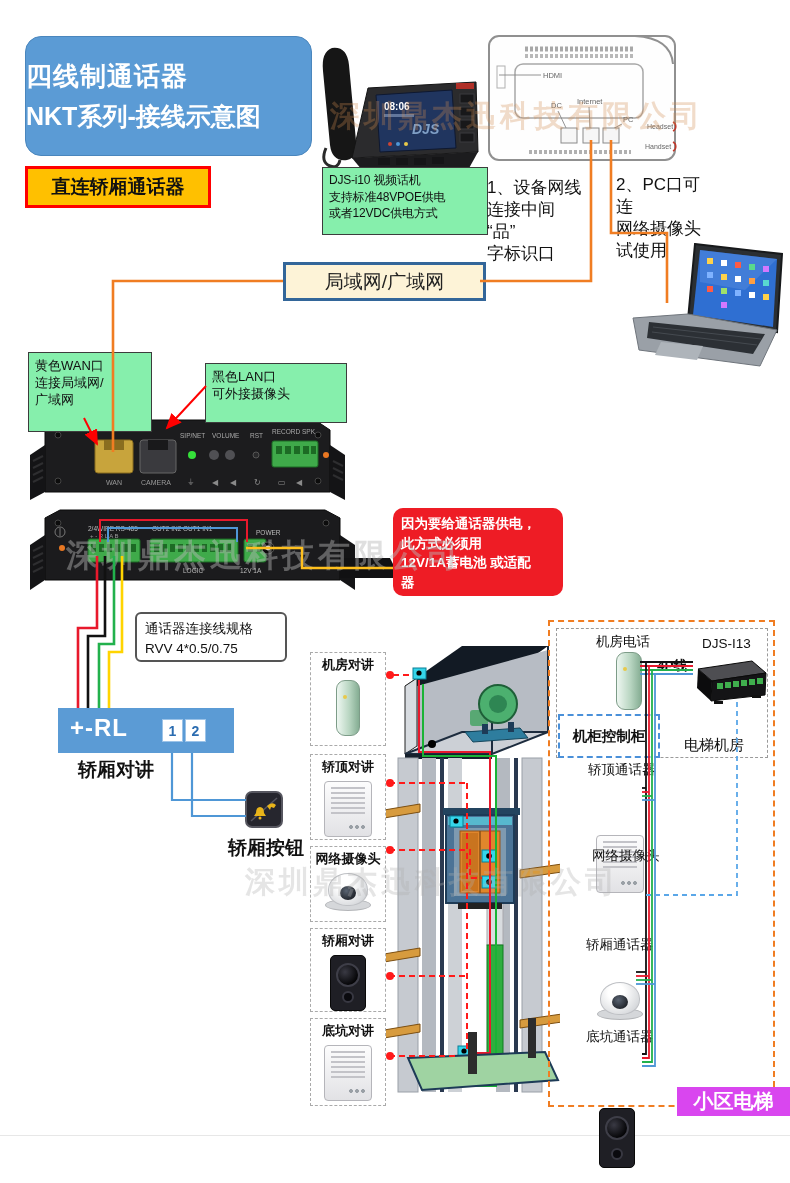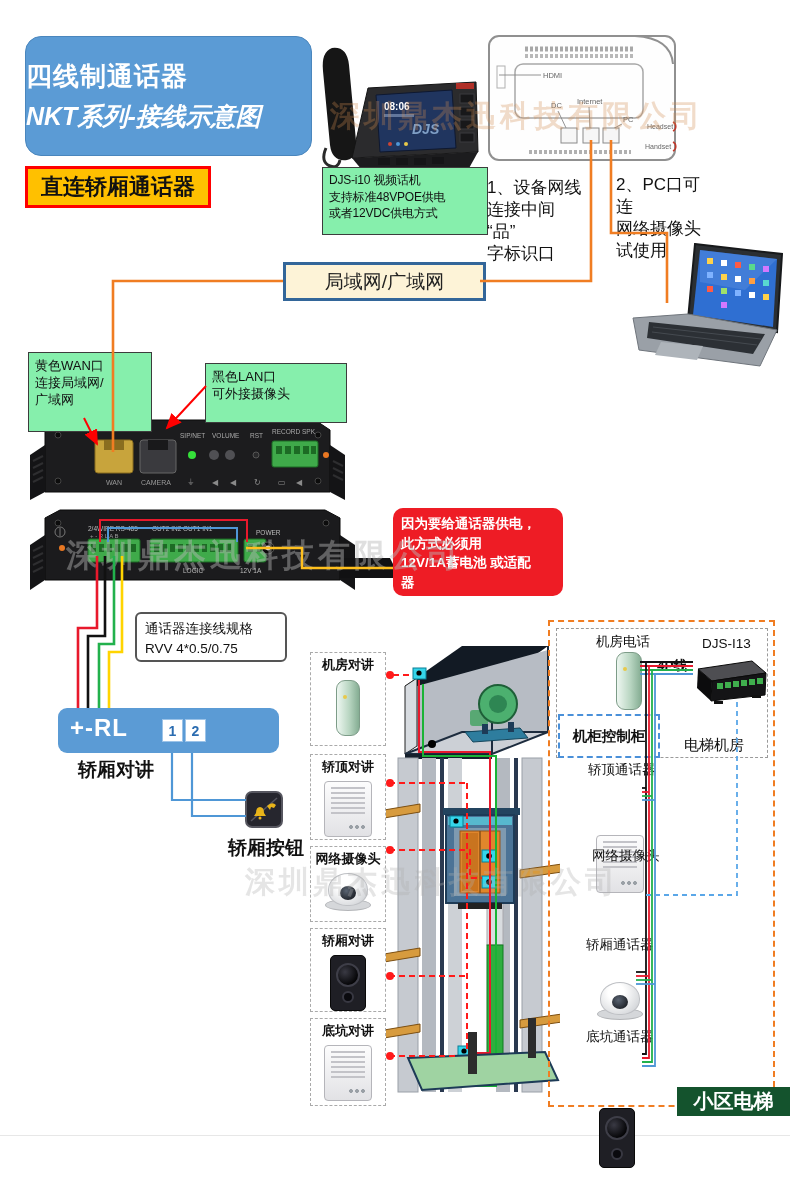--- a/index.html
+++ b/index.html
@@ -7,36 +7,36 @@
           font-family:"Liberation Sans","DejaVu Sans",sans-serif;color:#111;}
   .abs{position:absolute;}
   .z10{z-index:10}.z20{z-index:20}.z30{z-index:30}
   .overlay{position:absolute;left:0;top:0;z-index:40;pointer-events:none;}
   .note{border:1.5px solid #3c3c3c;background:#86efac;font-size:13px;line-height:1.32;padding:4px 6px;}
   .plain{background:transparent;border:none;}
   .title-box{left:25px;top:36px;width:285px;height:118px;background:#5b9bd5;border:1px solid #4a86bd;
              border-radius:16px;display:flex;flex-direction:column;justify-content:center;align-items:flex-start;
              color:#fff;font-weight:bold;text-align:center;}
   .title-box .t1{font-size:26px;letter-spacing:1px;}
-  .title-box .t2{font-size:25px;margin-top:6px;font-style:italic;}
+  .title-box .t2{font-size:25px;margin-top:6px;}
   .subtitle-box{left:25px;top:166px;width:180px;height:36px;background:#ffc000;border:3px solid #ff0000;
-                display:flex;align-items:center;justify-content:center;font-size:22px;font-weight:bold;color:#111;}
+                display:flex;align-items:center;justify-content:center;font-size:19px;font-weight:bold;color:#111;}
   .net-box{left:283px;top:262px;width:197px;height:33px;background:#fdf3d7;border:3px solid #336699;
            display:flex;align-items:center;justify-content:center;font-size:19px;color:#222;}
   .phone-note{left:322px;top:167px;width:152px;height:58px;font-size:12px;line-height:1.38;letter-spacing:-0.2px;}
   .bp-note{font-size:17px;line-height:1.3;}
   .wan-note{left:28px;top:352px;width:110px;height:70px;}
   .lan-note{left:205px;top:363px;width:128px;height:50px;}
   .mod-name{left:350px;top:422px;width:172px;height:45px;display:flex;flex-direction:column;justify-content:center;
             align-items:center;font-size:13.5px;line-height:1.45;}
   .pwr-note{left:393px;top:508px;width:170px;height:88px;background:#ee1c25;border-radius:10px;color:#fff;
             font-size:13.5px;font-weight:bold;line-height:1.45;padding:6px 8px;box-sizing:border-box;}
   .spec-box{left:135px;top:612px;width:152px;height:50px;border:2px solid #555;border-radius:6px;background:#fff;
             font-size:13.5px;line-height:1.5;padding:5px 8px;box-sizing:border-box;}
-  .term-box{left:58px;top:708px;width:221px;height:45px;background:#5b9bd5;border-radius:9px;}
+  .term-box{left:58px;top:708px;width:176px;height:45px;background:#5b9bd5;}
   .term-label{position:absolute;left:12px;top:6px;color:#fff;font-size:24px;font-weight:bold;letter-spacing:1px;}
   .cells{position:absolute;left:104px;top:11px;display:flex;gap:2px;}
   .cell{width:19px;height:21px;background:#fff;border:1px solid #9cc3e8;color:#2b6cb0;font-weight:bold;
         font-size:14px;display:flex;align-items:center;justify-content:center;}
   .cap{font-weight:600;font-size:19px;color:#111;}
   .car-btn{left:245px;top:791px;width:38px;height:37px;background:#26262e;border:2px solid #56565f;border-radius:7px;
            box-sizing:border-box;}
   .lbox{left:310px;width:76px;border:1.5px dashed #aaa;background:#fff;box-sizing:border-box;
         display:flex;flex-direction:column;align-items:center;padding-top:3px;font-weight:bold;}
   .lbox .lbl{font-size:13px;color:#111;white-space:nowrap;}
@@ -60,21 +60,21 @@
   .dev-dome .base{position:absolute;left:0;bottom:0;width:46px;height:12px;border-radius:50%;background:#d5d7da;border:1px solid #b3b5b8;box-sizing:border-box;}
   .dev-dome .dome{position:absolute;left:3px;top:0;width:40px;height:33px;border-radius:50% 50% 46% 46%;
                background:radial-gradient(circle at 40% 30%,#ffffff 25%,#d9dbde 75%,#c2c4c8);border:1px solid #bfc1c5;box-sizing:border-box;}
   .dev-dome .lens{position:absolute;left:15px;top:13px;width:16px;height:14px;border-radius:50%;
                background:radial-gradient(circle at 40% 35%,#5a6472,#23272e 70%);}
   .rp-label{font-size:13.5px;color:#111;white-space:nowrap;}
   .orange-dash{left:548px;top:620px;width:227px;height:487px;border:2px dashed #f07d22;box-sizing:border-box;}
   .gray-dash{left:556px;top:628px;width:212px;height:130px;border:1.5px dashed #9a9a9a;box-sizing:border-box;}
   .cab-box{left:558px;top:714px;width:102px;height:44px;border:2px dashed #4a90d9;background:#fff;box-sizing:border-box;
            display:flex;align-items:center;justify-content:center;font-size:14.5px;font-weight:bold;color:#111;}
-  .badge{left:677px;top:1087px;width:113px;height:29px;background:#14532d;color:#fff;font-size:20px;font-weight:bold;
+  .badge{left:677px;top:1087px;width:113px;height:29px;background:#d946ef;color:#fff;font-size:20px;font-weight:bold;
          display:flex;align-items:center;justify-content:center;}
   .wm{position:absolute;z-index:35;font-size:30px;letter-spacing:4px;white-space:nowrap;pointer-events:none;font-weight:bold;}
   .sep{left:0;top:1135px;width:790px;height:1px;background:#e7e7e7;}
   svg text{font-family:"Liberation Sans","DejaVu Sans",sans-serif;}
 </style>
 </head>
 <body>
 
 <div id="canvas">
 

